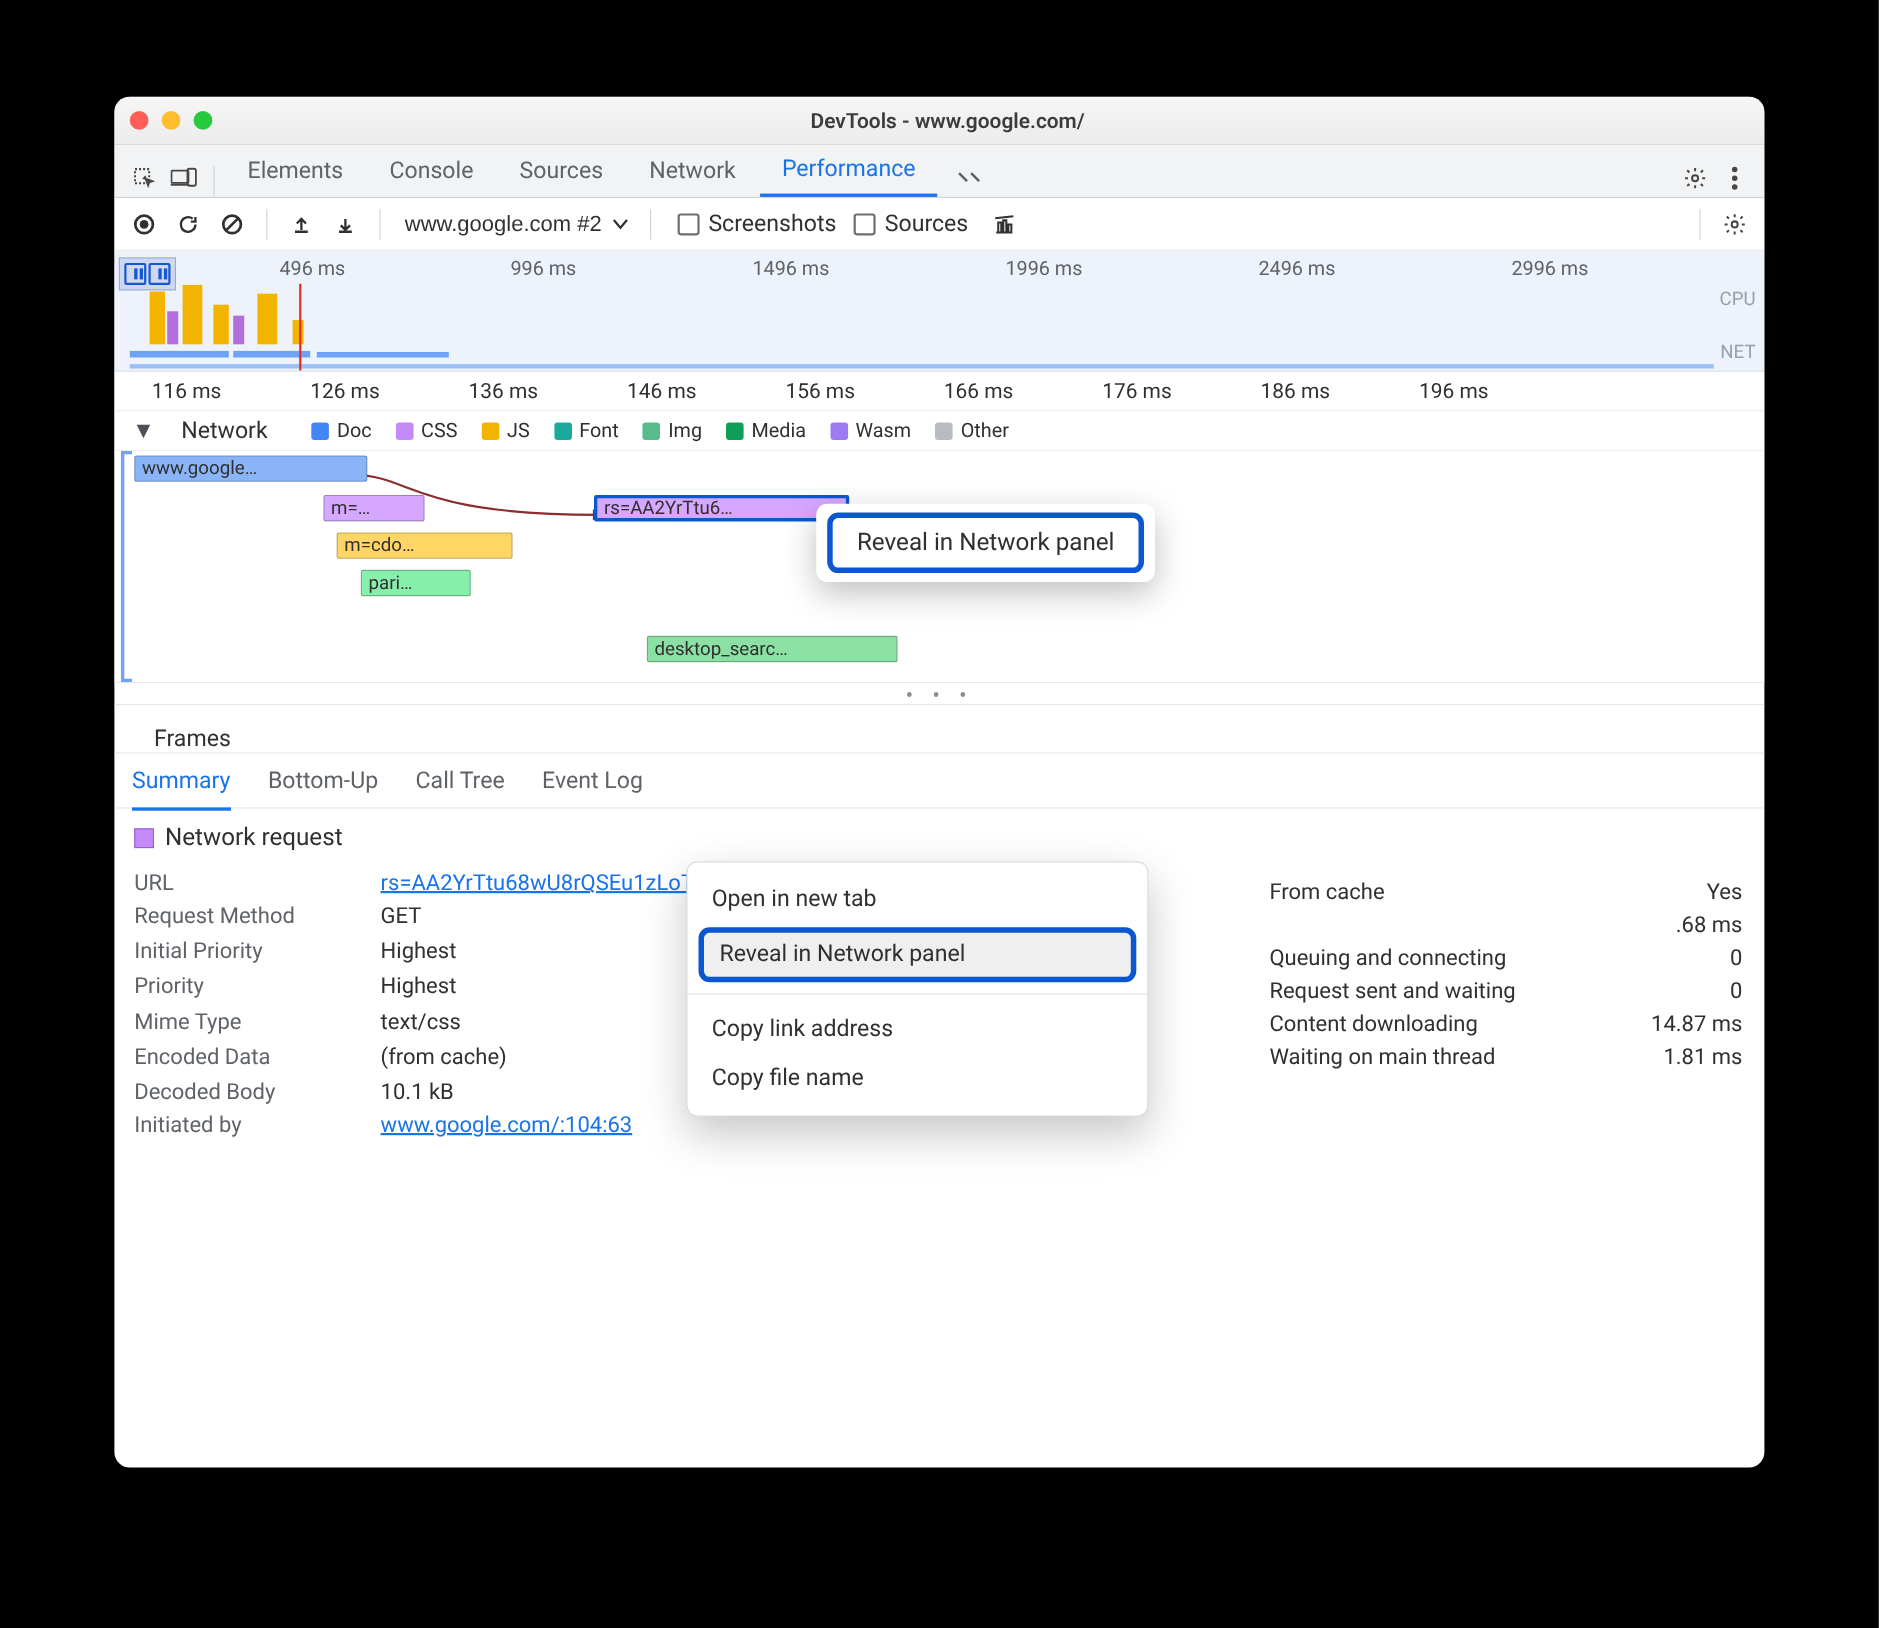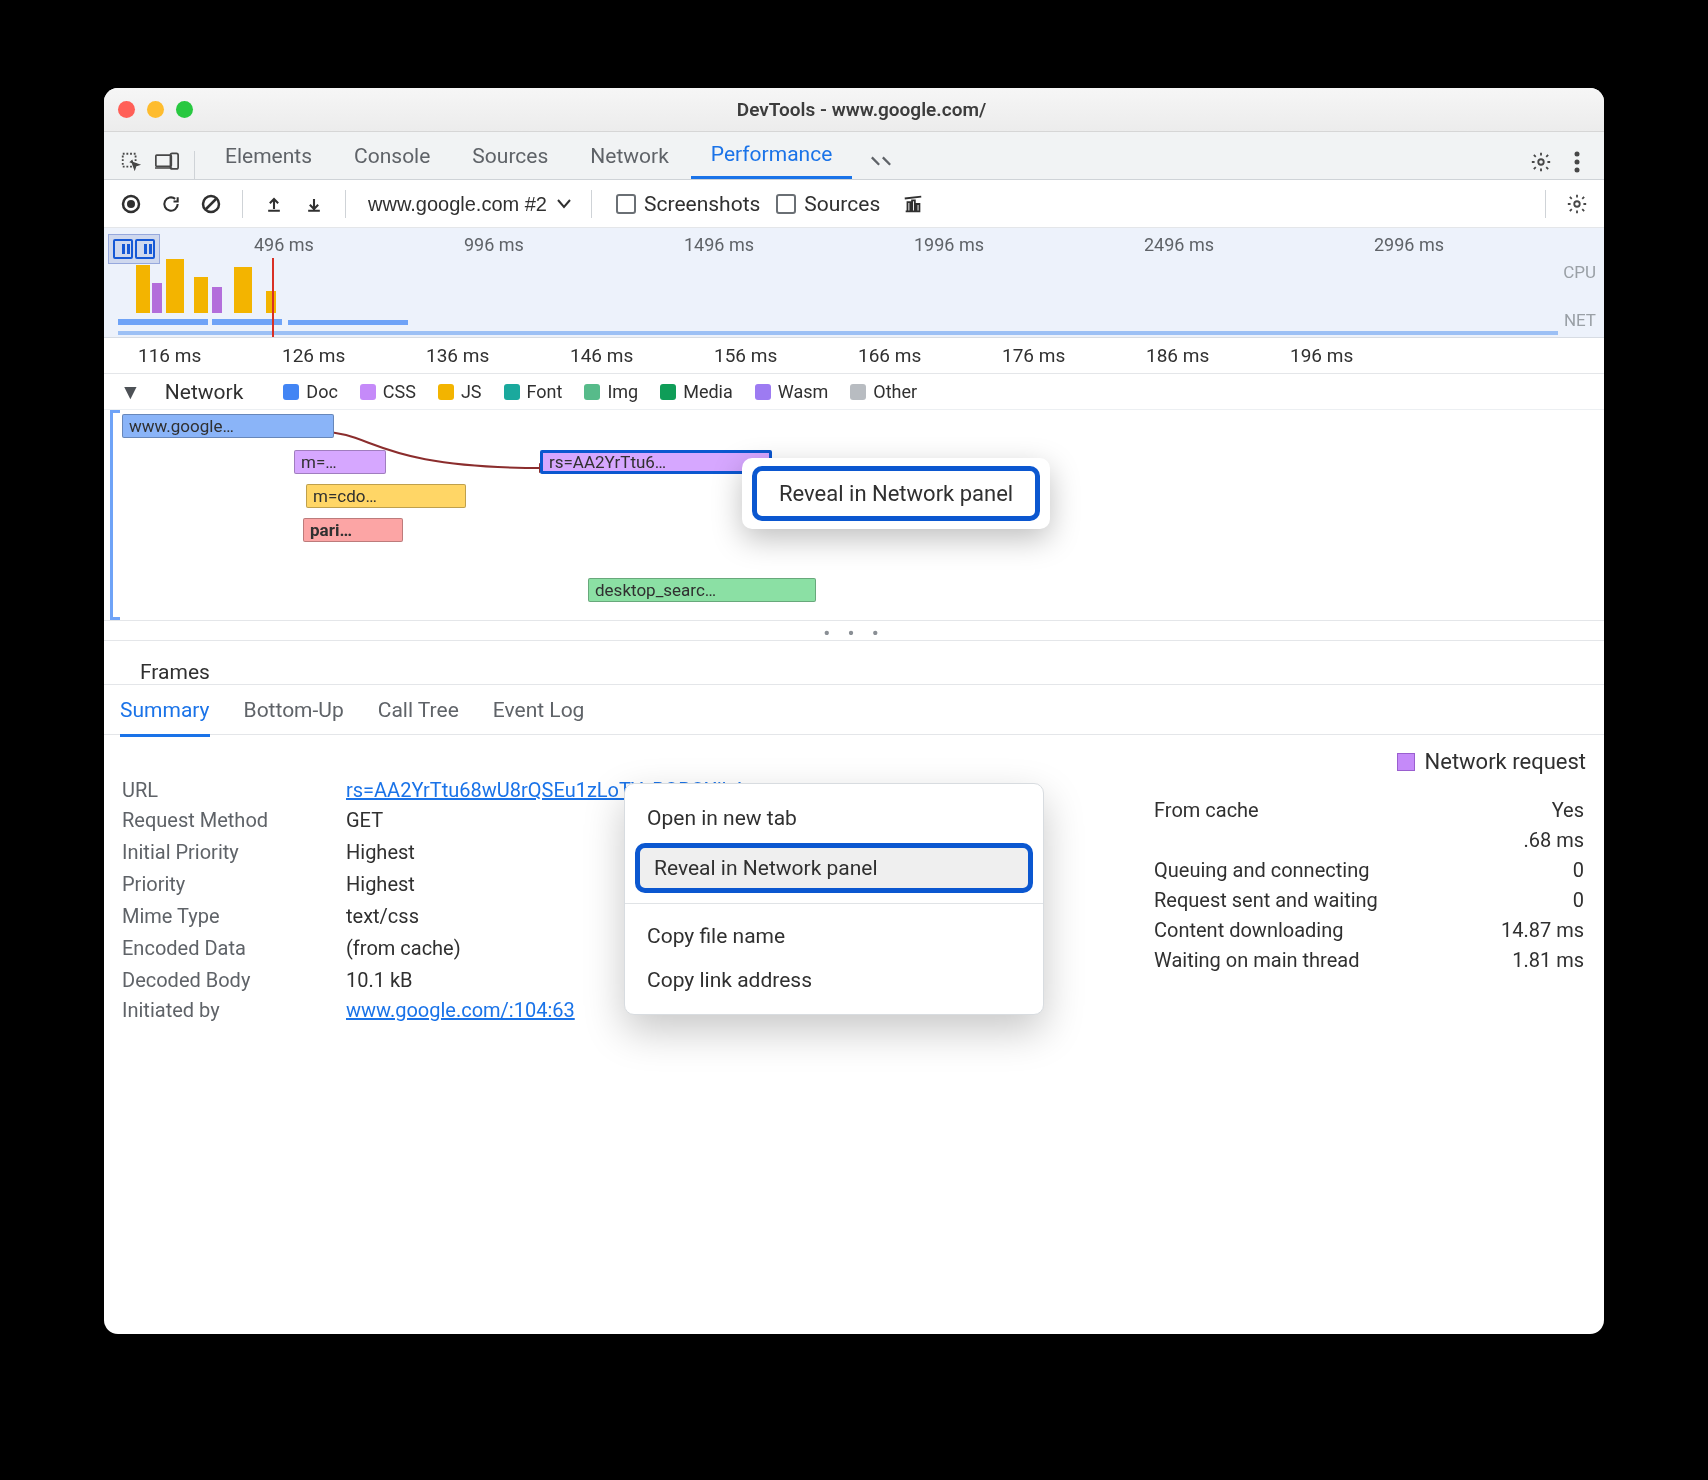--- a/index.html
+++ b/index.html
@@ -103,21 +103,21 @@
 .legend .sw { width:16px; height:16px; border-radius:3px; }
 .netrows { position:relative; height:210px; overflow:hidden; padding-top:4px; }
 .netrows .bar { position:absolute; top:6px; height:24px; border:1px solid rgba(0,0,0,0.25); border-radius:2px; padding:0 6px; font-size:17px; display:flex; align-items:center; }
 .netrows .sel { border:3px solid #0b57d0 !important; }
 .netrows .lbracket { position:absolute; left:6px; top:0; bottom:0; width:10px; border-left:3px solid #6fa3f7; border-top:3px solid #6fa3f7; border-bottom:3px solid #6fa3f7; }
 .dotdrag { height:20px; text-align:center; color:#8a8f95; letter-spacing:6px; border-bottom:1px solid #e4e6e9; }
 .frames { height:44px; display:flex; align-items:flex-end; padding-left:36px; border-bottom:1px solid #e4e6e9; color:#303030; }
 .dtabs { height:50px; border-bottom:1px solid #e4e6e9; display:flex; align-items:center; gap:34px; padding-left:16px; color:#5f6368; }
 .dtabs .dtab.active { color:#1a73e8; border-bottom:3px solid #1a73e8; padding-bottom:12px; margin-bottom:-15px; }
 .details { padding:14px 18px 18px 18px; position:relative; }
-.details .sec { display:flex; align-items:center; gap:10px; font-size:22px; margin-bottom:4px;justify-content:flex-end; }
+.details .sec { display:flex; align-items:center; gap:10px; font-size:22px; margin-bottom:16px; }
 .details .sec .swatch { width:18px; height:18px; background:#c58af9; border:1px solid #9a5fcf; }
 .kv { display:grid; grid-template-columns: 200px auto; row-gap:8px; column-gap:24px; font-size:20px; }
 .kv .k { color:#5f6368; }
 .kv a, a.link { color:#1a73e8; text-decoration:underline; }
 .rcol { position:absolute; right:20px; top:60px; font-size:20px; }
 .rcol .line { display:flex; gap:40px; justify-content:space-between; min-width:430px; padding:3px 0; }
 .context {
   position:absolute; width:420px; background:#fff; border:1px solid #d8dce0;
   border-radius:10px; box-shadow:0 16px 40px rgba(0,0,0,0.22);
   padding:12px 0; z-index:50;
@@ -338,21 +338,21 @@
 
       <svg style="position:absolute;left:210px;top:14px;" width="310" height="56">
         <path d="M8 8 C 60 8, 60 44, 230 44" stroke="#8b2d2d" stroke-width="2" fill="none"></path>
         <path d="M225 39 l10 5 -10 5 z" fill="#8b2d2d"></path>
         <circle cx="8" cy="8" r="4" fill="#8b2d2d"></circle>
       </svg>
     <div class="bar" style="left: 18px; top: 4px; width: 212px; background: rgb(138, 180, 248);">www.google…</div>
         <div class="bar" style="left: 190px; top: 40px; width: 92px; background: rgb(214, 167, 255);">m=…</div>
         <div class="bar sel" style="left: 436px; top: 40px; width: 232px; background: rgb(214, 167, 255);">rs=AA2YrTtu6…</div>
         <div class="bar" style="left: 202px; top: 74px; width: 160px; background: rgb(255, 214, 102);">m=cdo…</div>
-        <div class="bar" style="left: 199px; top: 108px; width: 100px; background: #fca5a5; font-weight: bold;">pari…</div>
+        <div class="bar" style="left: 224px; top: 108px; width: 100px; background: #86efac;">pari…</div>
         <div class="bar" style="left: 484px; top: 168px; width: 228px; background: rgb(139, 224, 164);">desktop_searc…</div>
       </div>
 
     <div class="tooltip" style="left:638px; top:84px;">
       <div class="pill">Reveal in Network panel</div>
     </div>
   </div>
 
   <div class="dotdrag">• • •</div>
 
@@ -421,18 +421,18 @@
             <span>Waiting on main thread</span>
             <span>1.81 ms</span>
           </div>
         </div>
     </div>
 
     <div class="context" style="left:520px; top:48px;">
       <div class="item">Open in new tab</div>
       <div class="item highlight">Reveal in Network panel</div>
       <hr>
+      <div class="item">Copy link address</div>
       <div class="item">Copy file name</div>
-      <div class="item">Copy link address</div>
     </div>
   </div>
 
 </div>
 
 </body></html>

